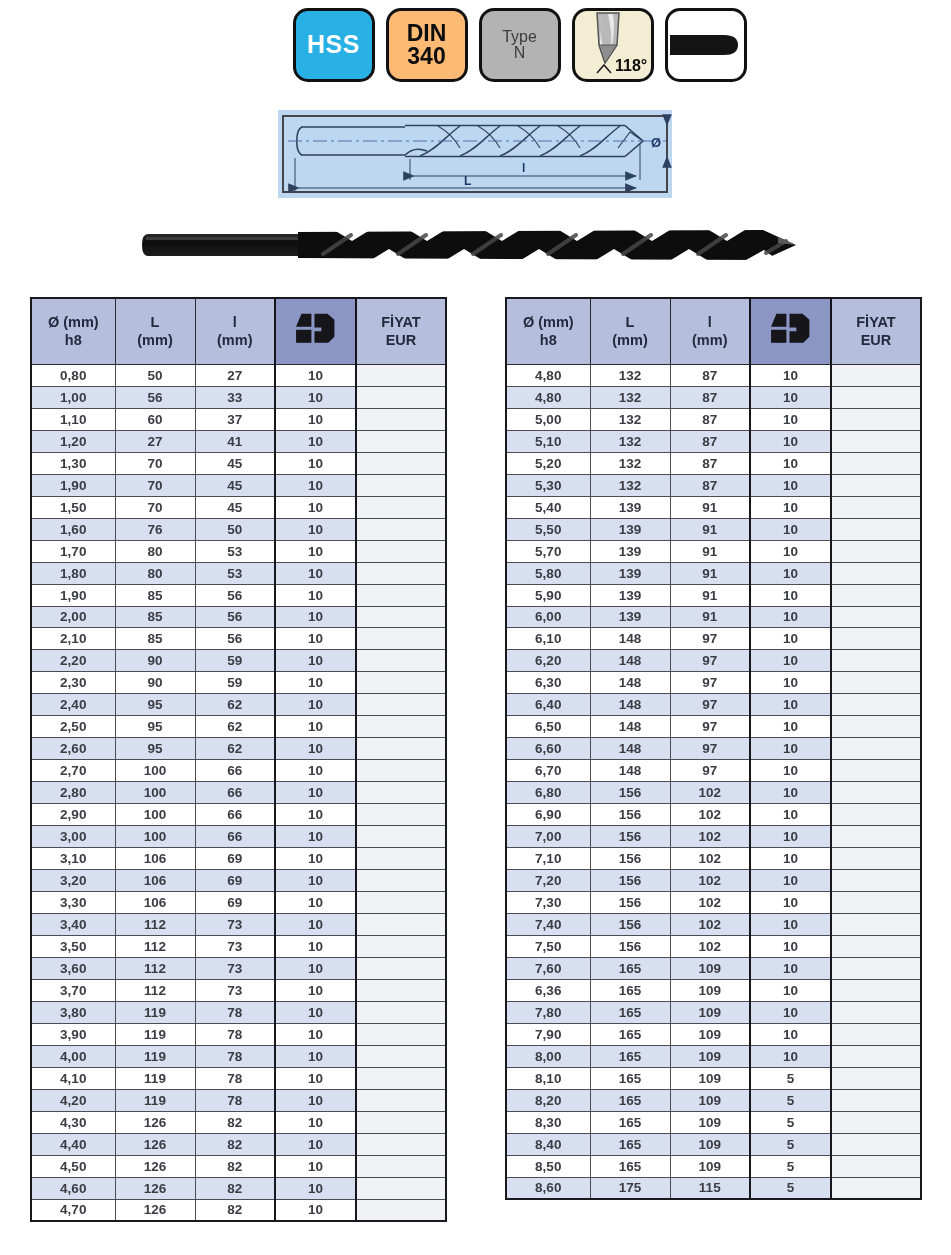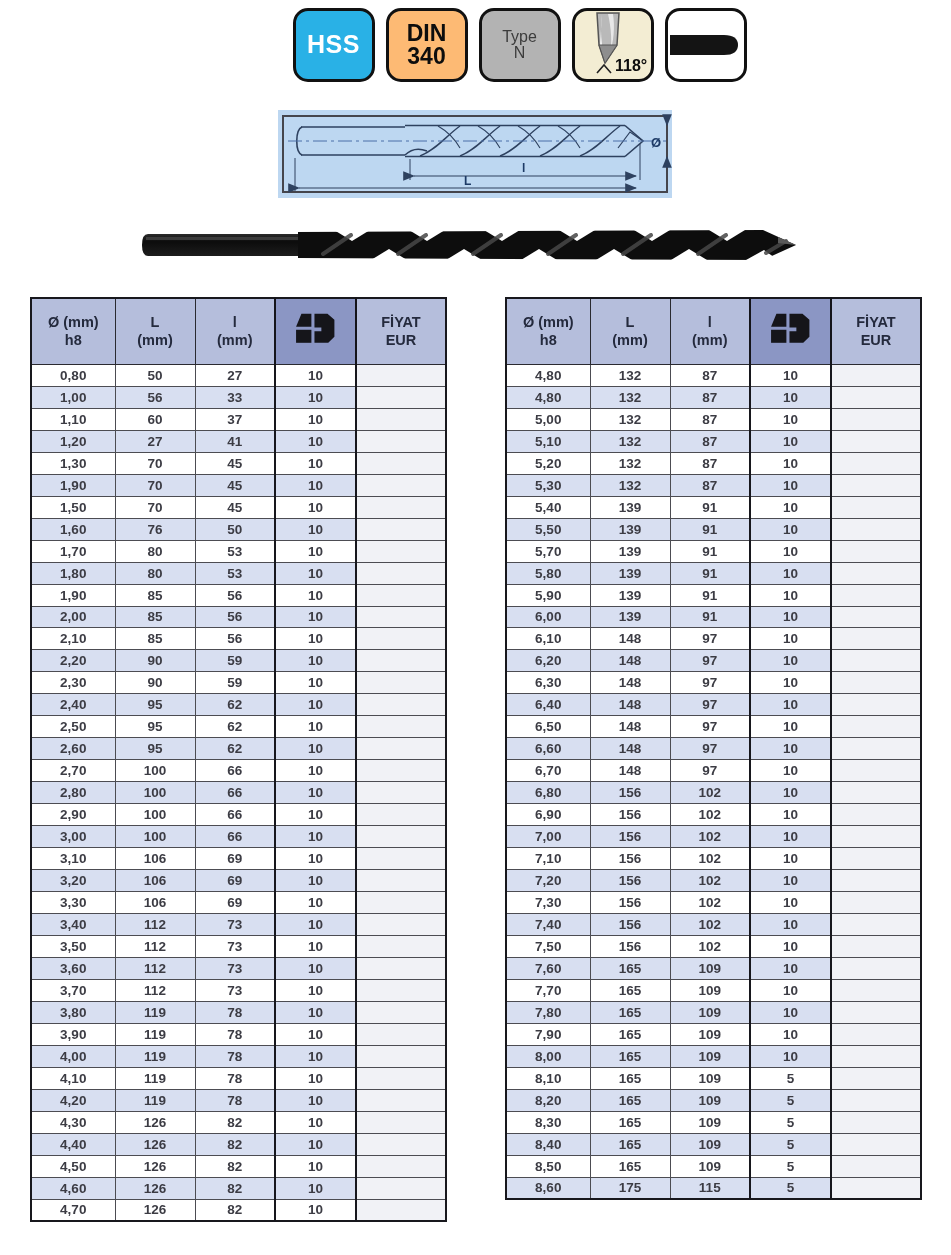--- a/index.html
+++ b/index.html
@@ -703,21 +703,21 @@
           <td></td>
         </tr>
         <tr>
           <td>7,60</td>
           <td>165</td>
           <td>109</td>
           <td>10</td>
           <td></td>
         </tr>
         <tr>
-          <td>7,70</td>
+          <td>6,36</td>
           <td>165</td>
           <td>109</td>
           <td>10</td>
           <td></td>
         </tr>
         <tr>
           <td>7,80</td>
           <td>165</td>
           <td>109</td>
           <td>10</td>

